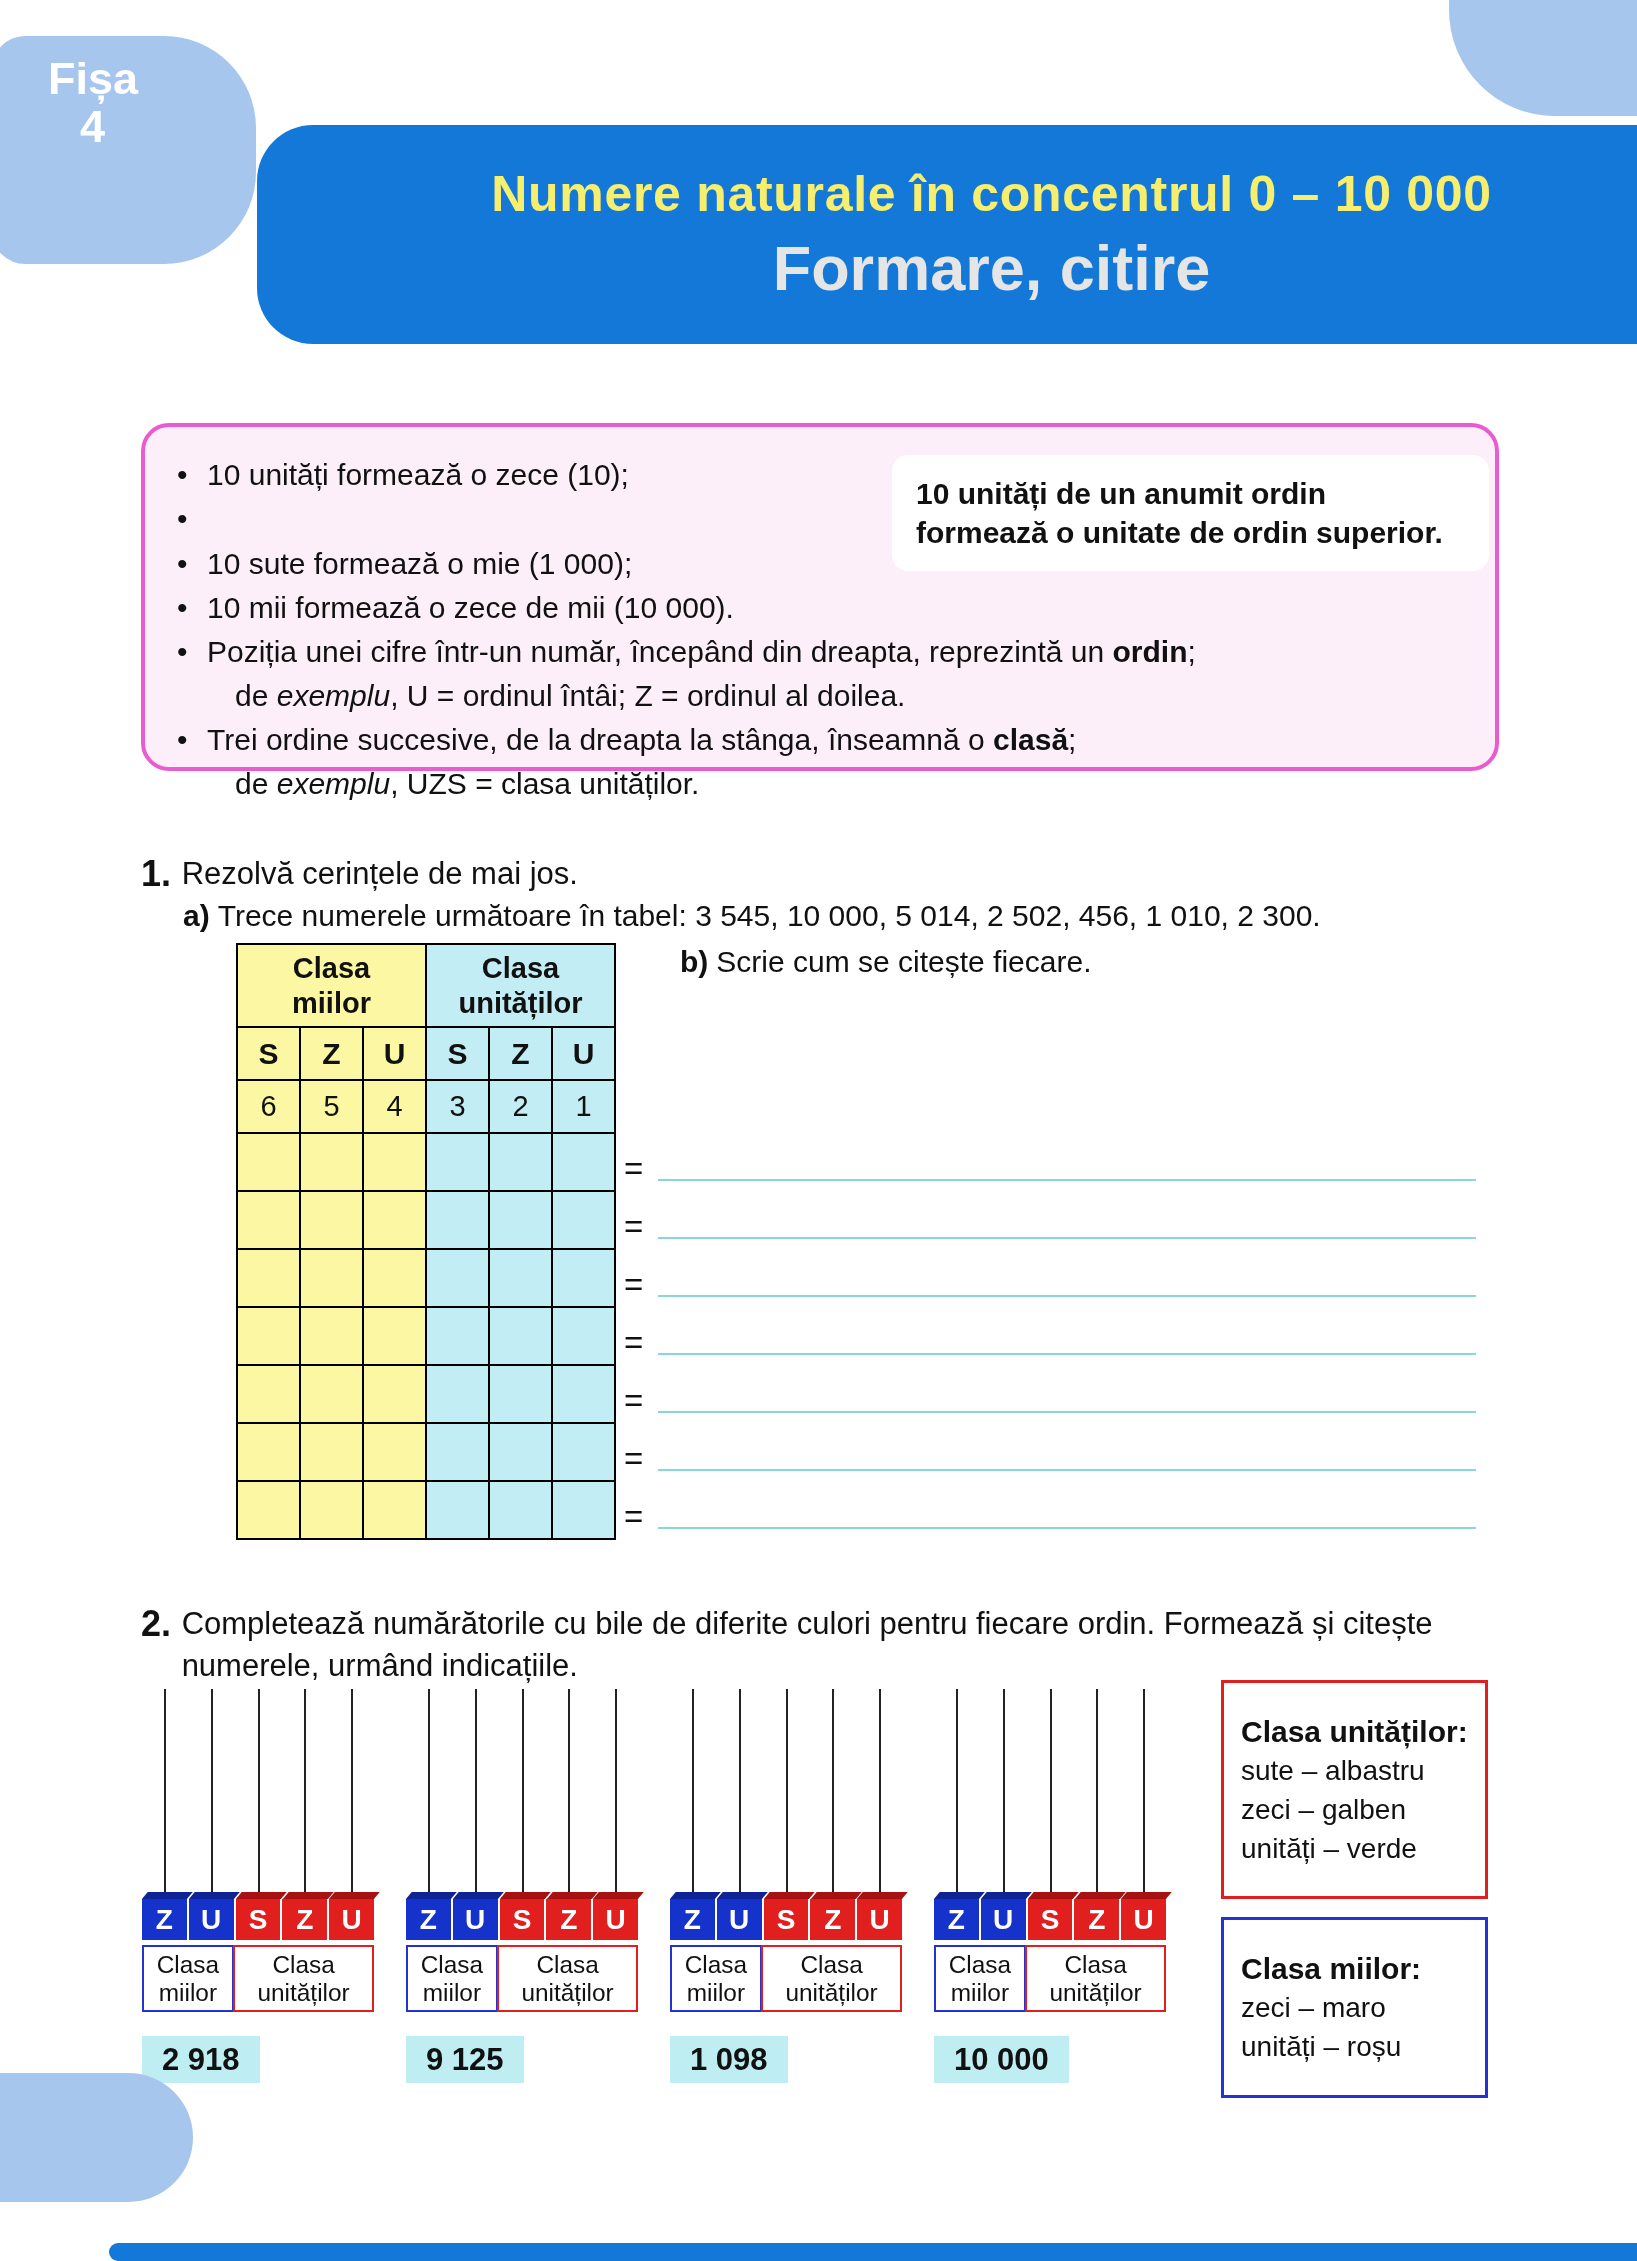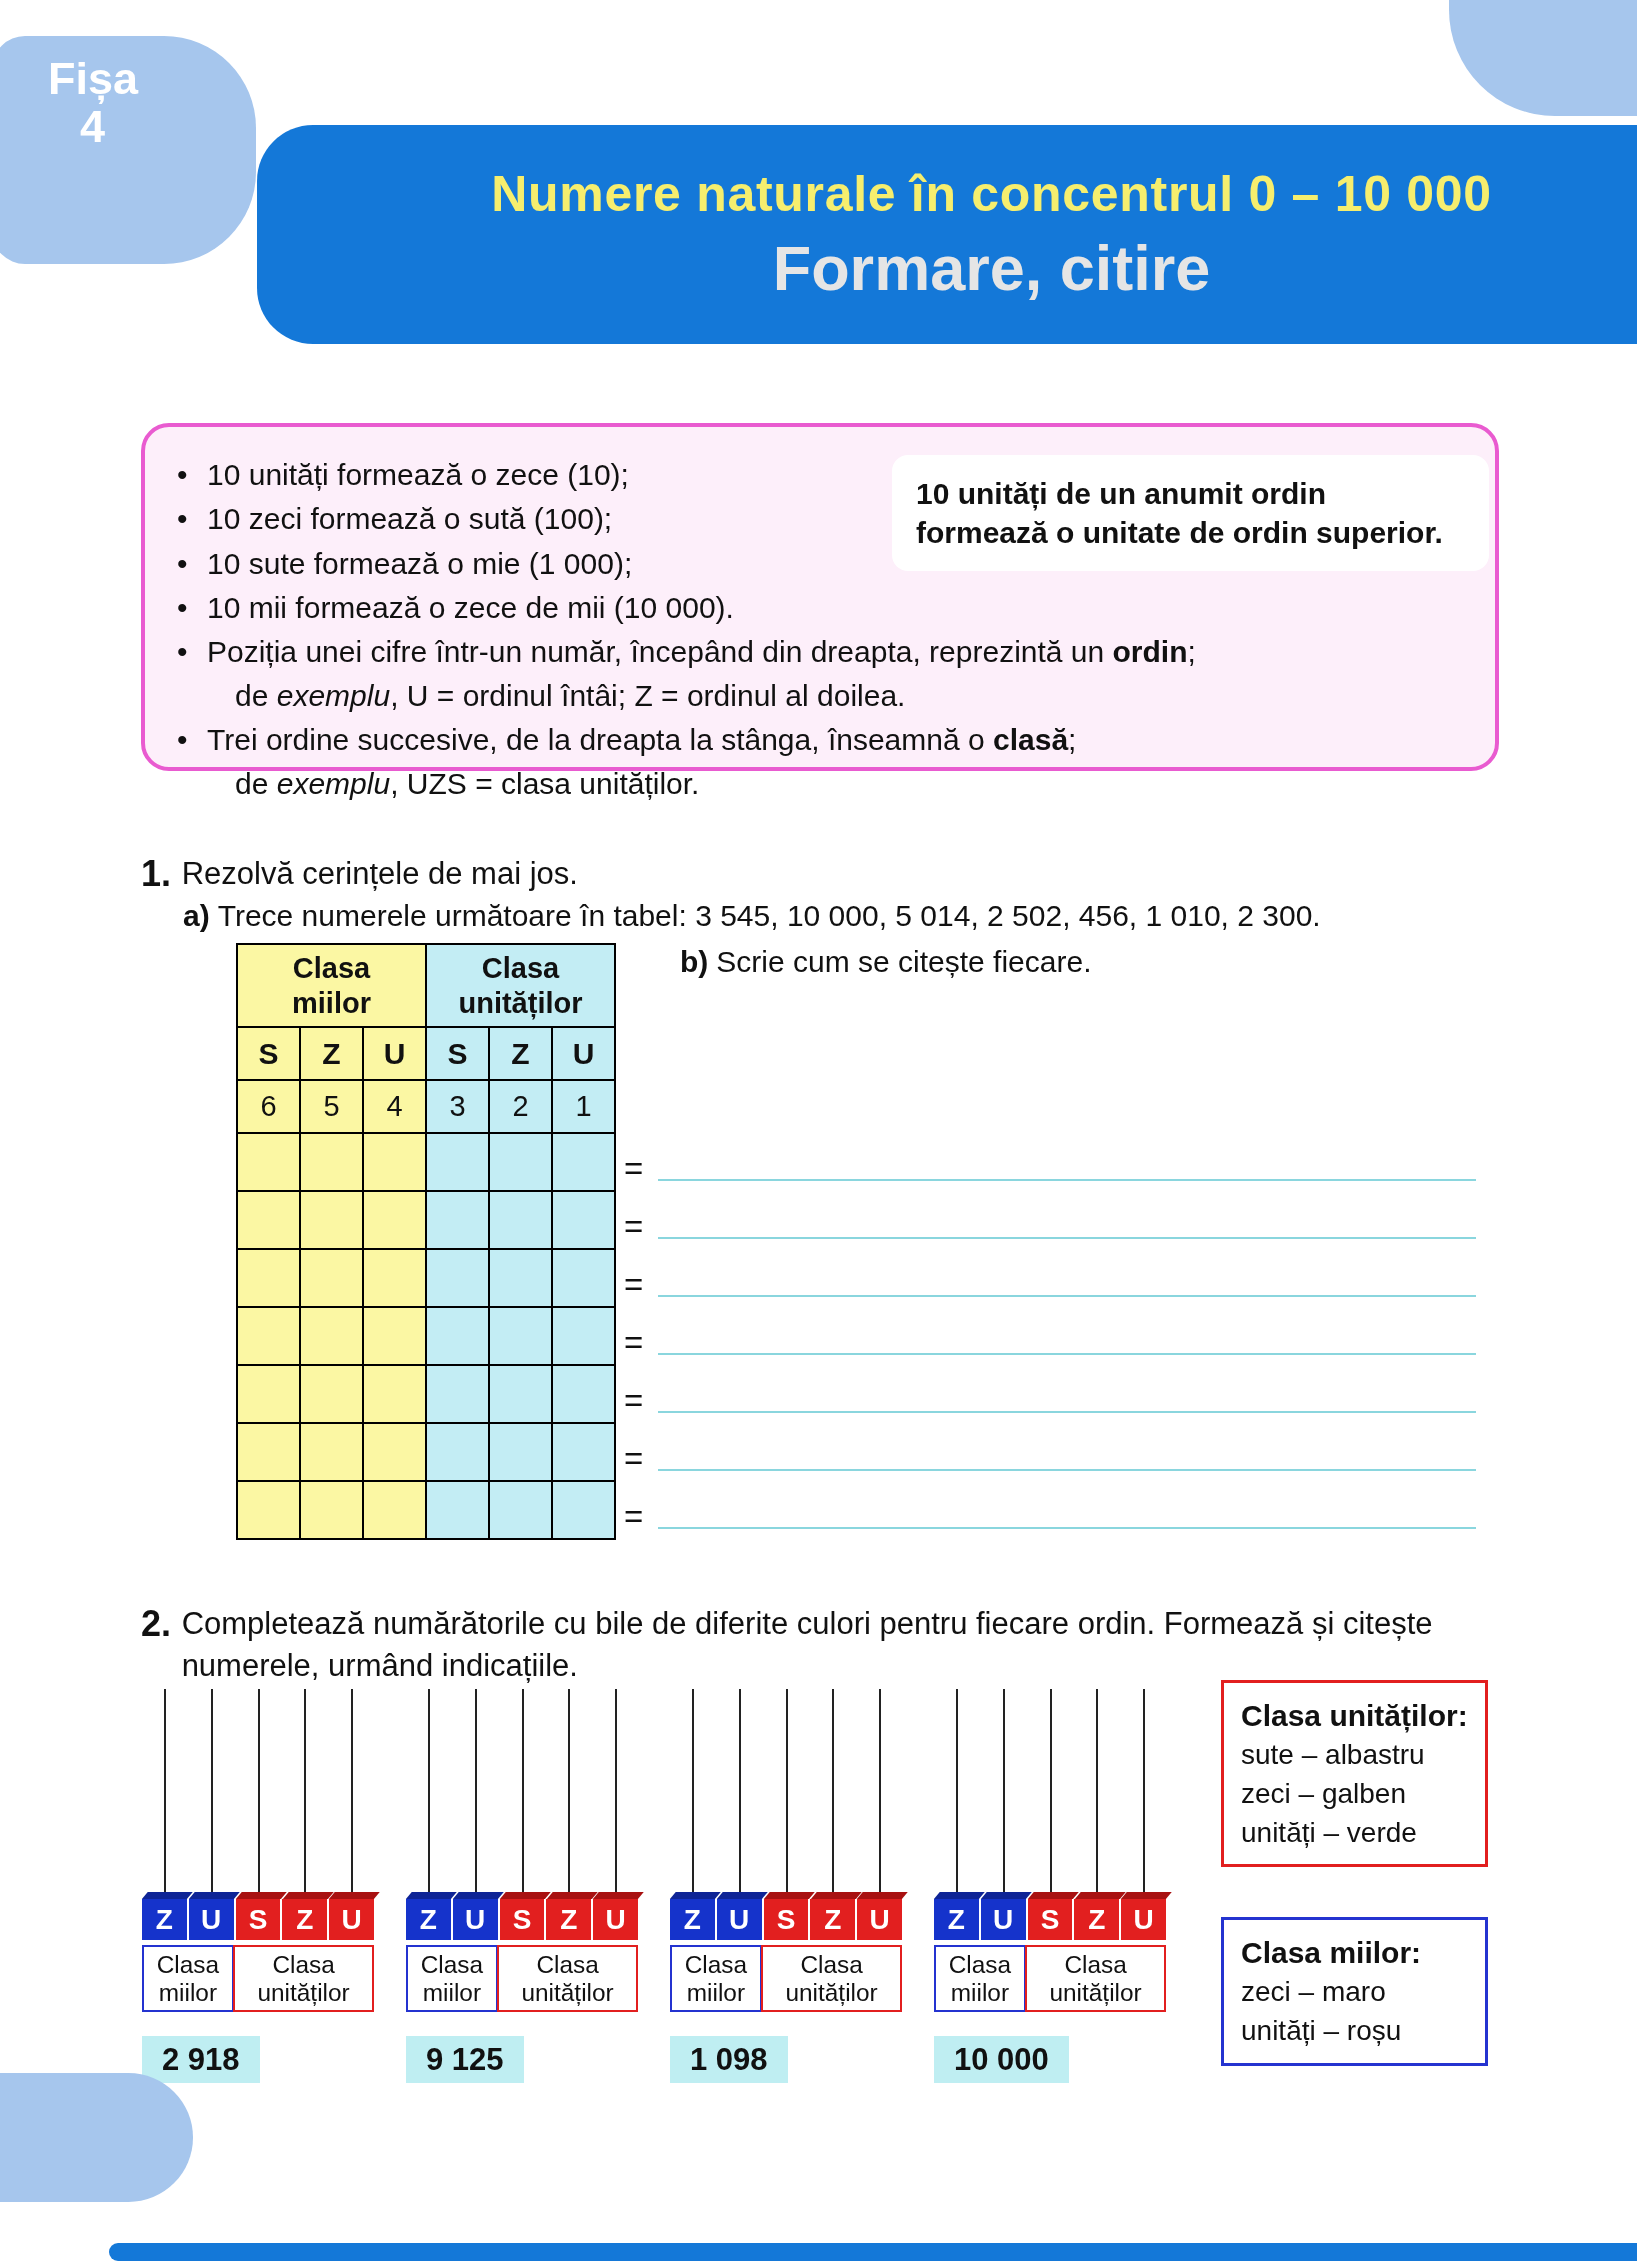--- a/index.html
+++ b/index.html
@@ -83,21 +83,21 @@
   .bead.red::before { background: #a81111; }
   .classes { display: flex; margin-top: 5.3px; }
   .cls { height: 67px; background: #fff; display: flex; align-items: center; justify-content: center;
     text-align: center; font-size: 24.4px; line-height: 1.14; white-space: pre-line; }
   .cls.cblue { width: 92px; border: 2.6px solid #2433d0; }
   .cls.cred { width: 141px; border: 2.6px solid #e21f1f; margin-left: -0.7px; }
   .numwrap { text-align: left; margin-top: 24px; }
   .num { display: inline-block; background: #bfeef2; padding: 5.3px 20px; font-weight: bold; font-size: 31px; }
 
   
-  .legend { position: absolute; left: 1221px; width: 267px; background: #fff; padding: 12px 17px;
+  .legend { position: absolute; left: 1221px; width: 267px; background: #fff; padding: 28px 17px;
     font-size: 28px; line-height: 1.38; }
   .legend-units { top: 1680px; border: 3.3px solid #e21f1f; }
   .legend-thousands { top: 1917px; border: 3.3px solid #2433d0; }
   .ltitle { font-weight: bold; font-size: 30px; }
 </style>
 </head>
 <body>
 
 <div class="page">
 
@@ -115,21 +115,20 @@
   </div>
 
   <div class="info-box">
     <div>
         <div class="brow">
           <span class="bmark">•</span>
           <span><span>10 unități formează o zece (10);</span></span>
         </div>
         <div class="brow">
           <span class="bmark">•</span>
-          <span><span>10 zeci formează o sută (100);</span></span>
         </div>
         <div class="brow">
           <span class="bmark">•</span>
           <span><span>10 sute formează o mie (1 000);</span></span>
         </div>
         <div class="brow">
           <span class="bmark">•</span>
           <span><span>10 mii formează o zece de mii (10 000).</span></span>
         </div>
         <div class="brow">

